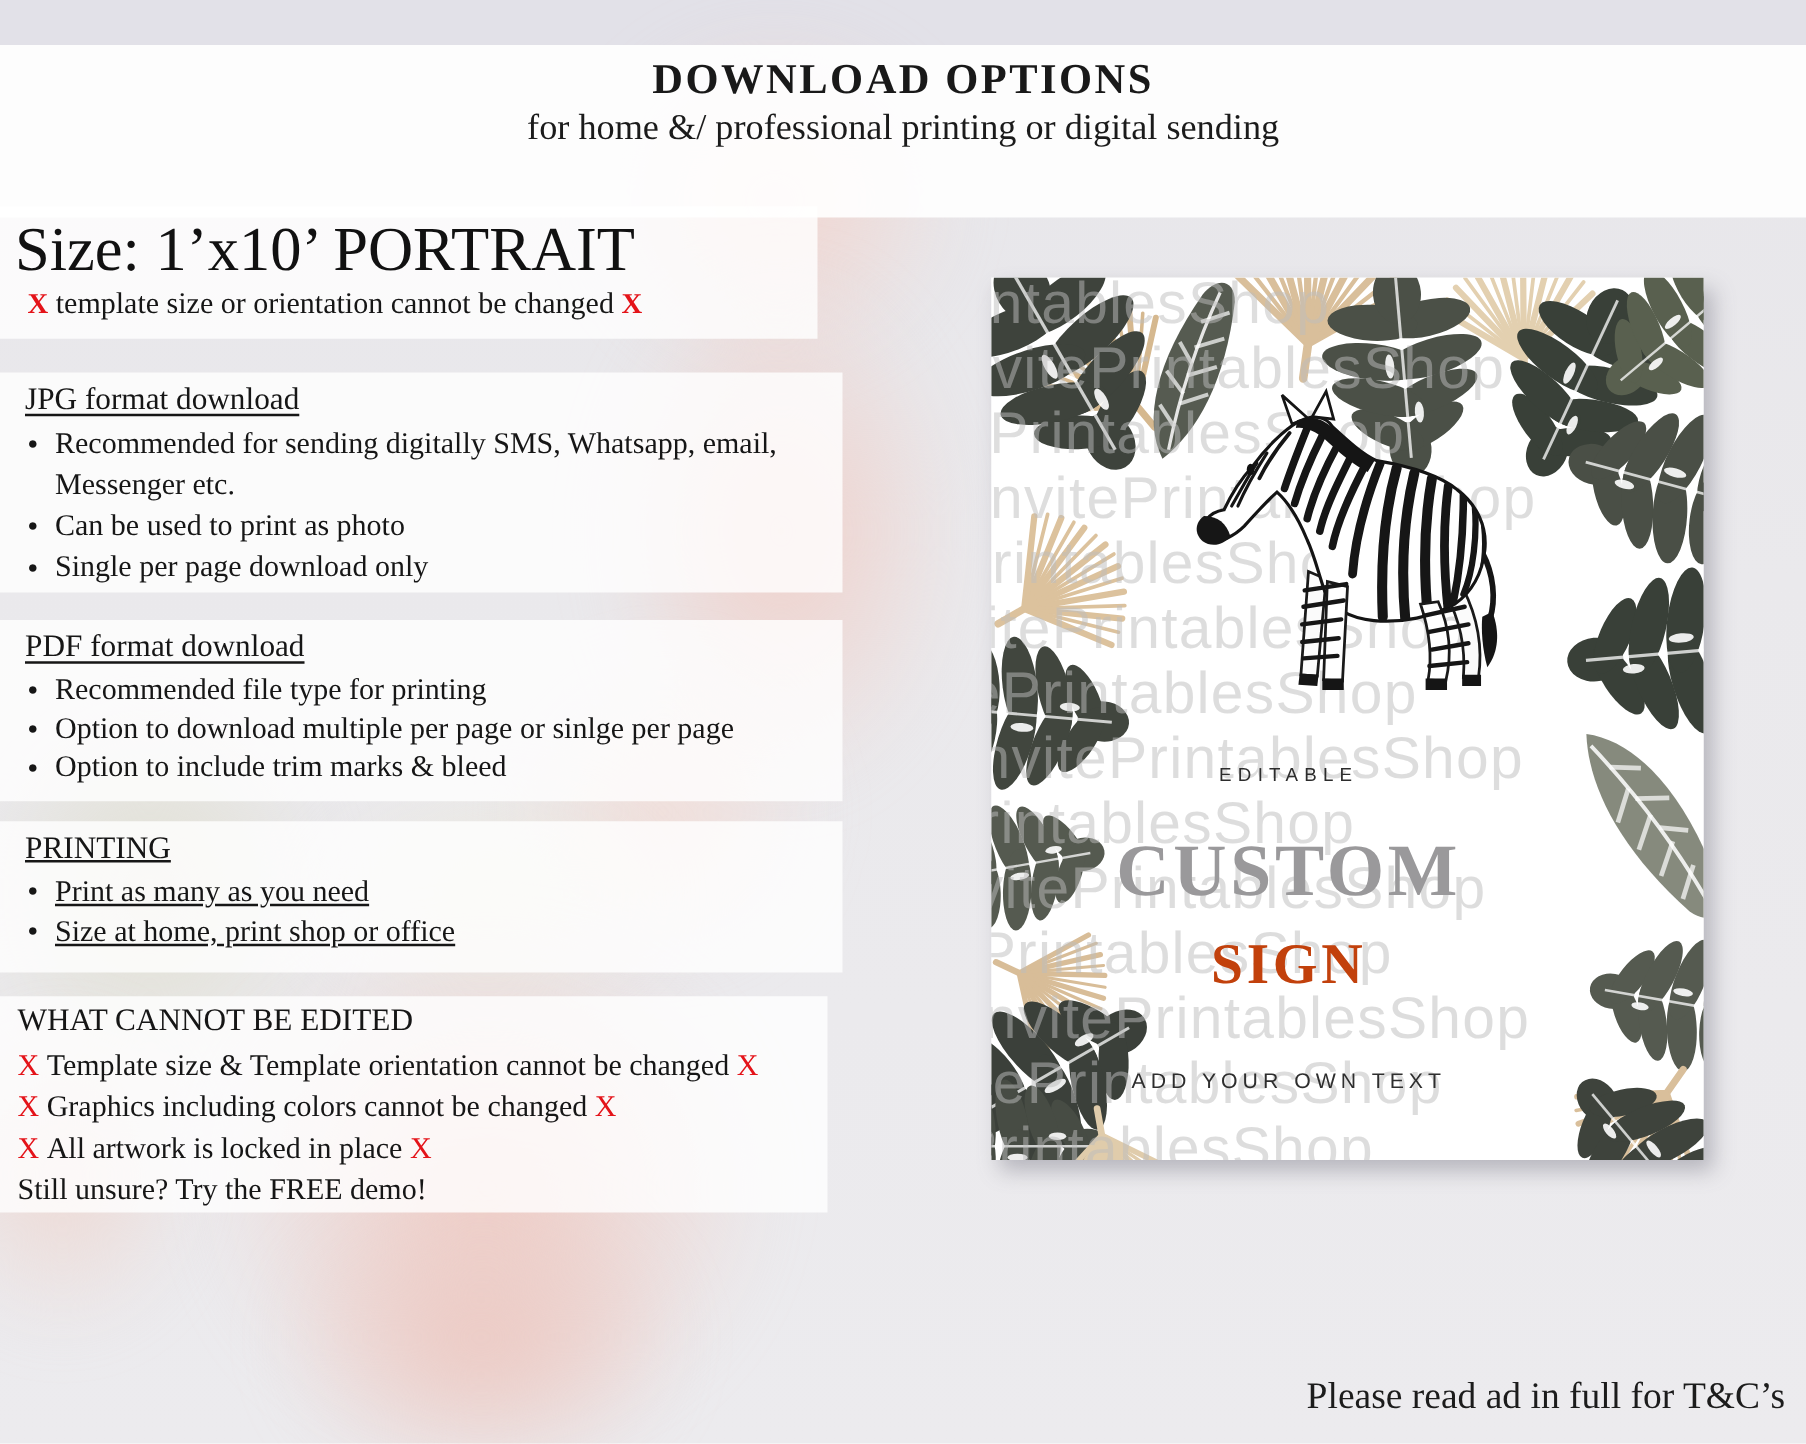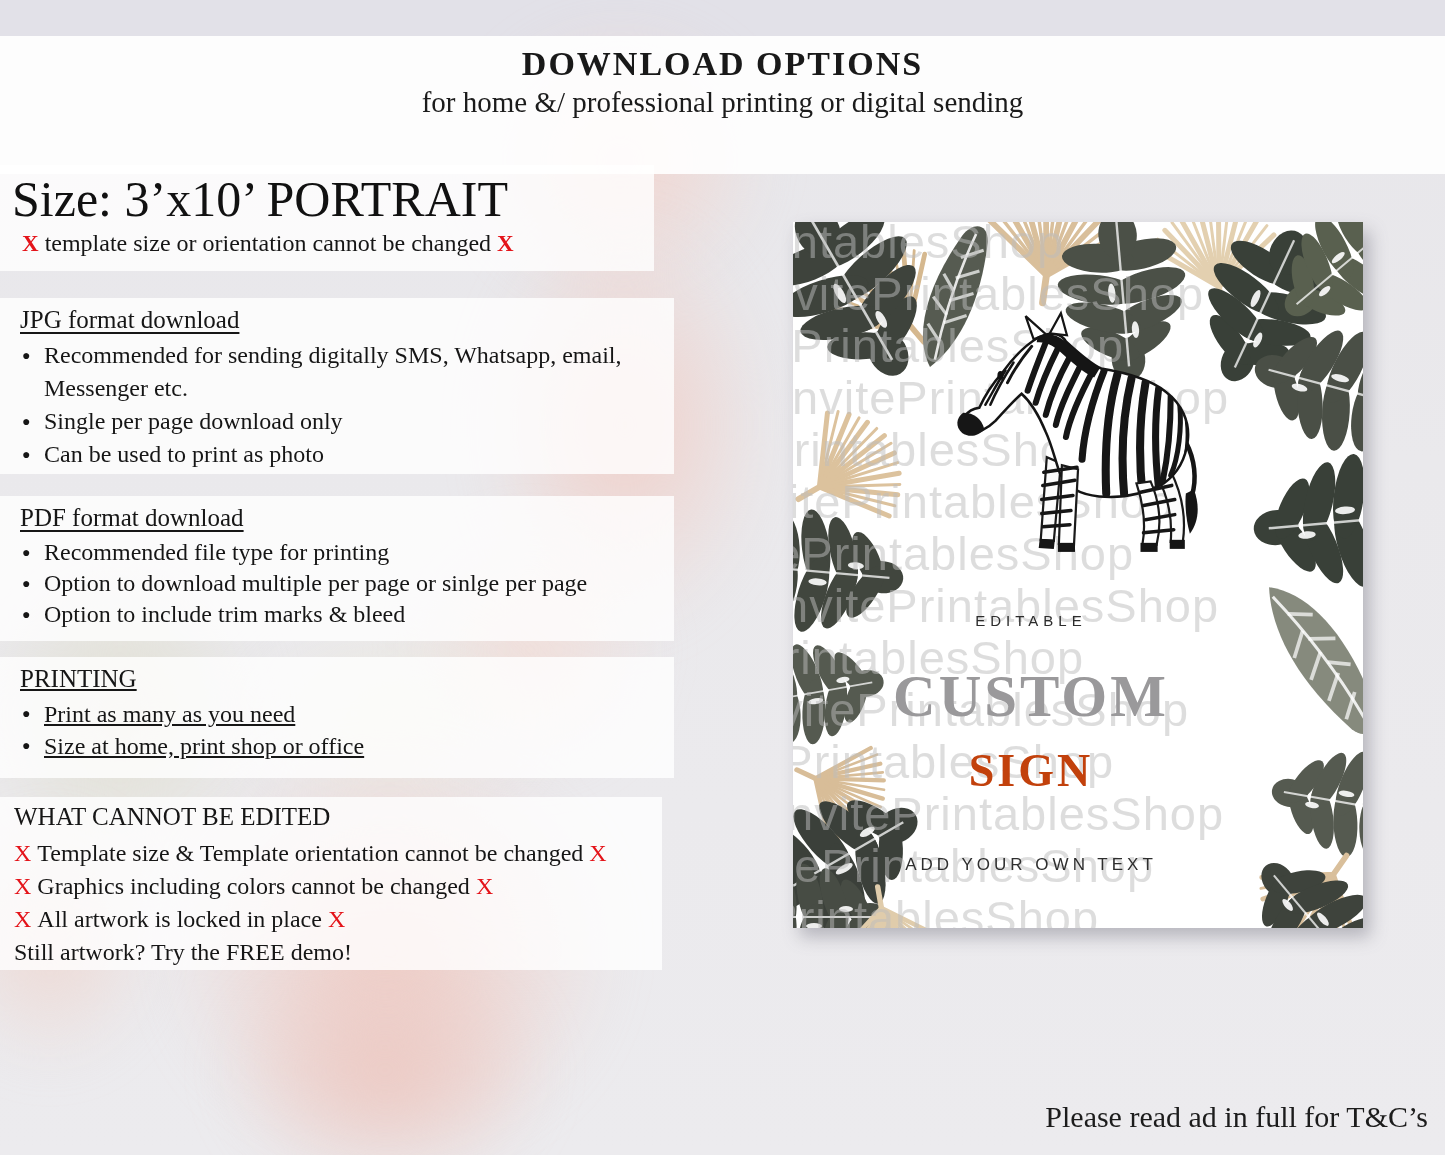--- a/index.html
+++ b/index.html
@@ -72,32 +72,32 @@
   <div class="blob b4"></div>
   <div class="blob b7"></div>
   <div class="blob b8"></div>
 
   <div class="strip strip-header">
     <div class="h-title">DOWNLOAD OPTIONS</div>
     <div class="h-sub">for home &amp;/ professional printing or digital sending</div>
   </div>
 
   <div class="strip strip-size">
-    <div class="size-title">Size: 3’x10’ PORTRAIT</div>
+    <div class="size-title">Size: 1’x10’ PORTRAIT</div>
     <div class="size-note">
       <span class="xr first x-strong">X</span><span>template size or orientation cannot be changed</span><span class="xr x-strong">X</span>
     </div>
   </div>
 
   <div class="strip strip-jpg sec">
     <div class="sec-title">JPG format download</div>
     <ul class="blist lh33">
       <li>Recommended for sending digitally SMS, Whatsapp, email, Messenger etc.</li>
+      <li>Can be used to print as photo</li>
       <li>Single per page download only</li>
-      <li>Can be used to print as photo</li>
     </ul>
   </div>
 
   <div class="strip strip-pdf sec">
     <div class="sec-title">PDF format download</div>
     <ul class="blist lh31">
       <li>Recommended file type for printing</li>
       <li>Option to download multiple per page or sinlge per page</li>
       <li>Option to include trim marks &amp; bleed</li>
     </ul>
@@ -116,21 +116,21 @@
     <div style="padding-left:14px;">
       <div class="xline">
         <span class="xr first">X</span><span>Template size &amp; Template orientation cannot be changed</span><span class="xr">X</span>
       </div>
       <div class="xline">
         <span class="xr first">X</span><span>Graphics including colors cannot be changed</span><span class="xr">X</span>
       </div>
       <div class="xline">
         <span class="xr first">X</span><span>All artwork is locked in place</span><span class="xr">X</span>
       </div>
-      <div class="still">Still artwork? Try the FREE demo!</div>
+      <div class="still">Still unsure? Try the FREE demo!</div>
     </div>
   </div>
 
   <div class="card">
     <svg class="leaves" width="570" height="706" viewBox="0 0 570 706">
       <defs>
         <g id="monstera">
           <ellipse cx="0" cy="-52" rx="14" ry="18" fill="currentColor"></ellipse>
           <ellipse cx="-14" cy="-38" rx="26" ry="10" fill="currentColor" transform="rotate(-28 -14 -38)"></ellipse>
           <ellipse cx="14" cy="-38" rx="26" ry="10" fill="currentColor" transform="rotate(28 14 -38)"></ellipse>

